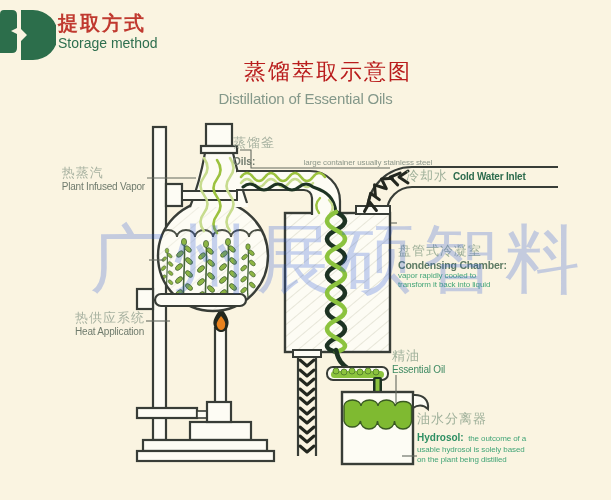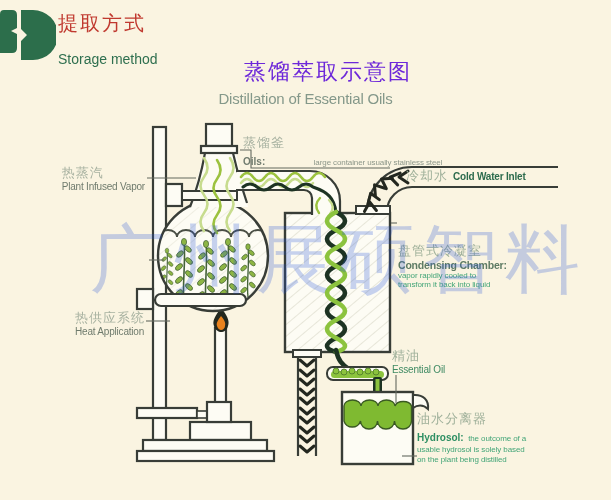--- a/index.html
+++ b/index.html
@@ -3,26 +3,26 @@
 <meta charset="utf-8">
 <style>
   html,body{margin:0;padding:0;}
   body{font-family:"Liberation Sans","DejaVu Sans",sans-serif;}
   .stage{position:relative;width:611px;height:500px;background:#faf4e1;overflow:hidden;}
   .diagram{position:absolute;left:0;top:0;width:611px;height:500px;}
 
   
   .logo{position:absolute;left:0;top:8px;width:56px;height:52px;}
   .brand{position:absolute;left:58px;top:13px;line-height:1.05;}
-  .brand .zh{font-size:20px;font-weight:normal;color:#c0392f;letter-spacing:2px;}
-  .brand .en{font-size:14px;color:#2e6f4f;margin-top:18px;}
+  .brand .zh{font-size:20px;font-weight:bold;color:#c0392f;letter-spacing:2px;}
+  .brand .en{font-size:14px;color:#2e6f4f;margin-top:2px;}
 
   
   .title-block{position:absolute;left:0;right:0;top:57px;text-align:center;}
-  .title-block .t-zh{font-size:22px;color:#6d28d9;letter-spacing:2px;padding-left:45px;}
+  .title-block .t-zh{font-size:22px;color:#b91c1c;letter-spacing:2px;padding-left:45px;}
   .title-block .t-en{font-size:15px;color:#84988a;letter-spacing:-0.2px;margin-top:3px;}
 
   
   .label{position:absolute;line-height:1.15;white-space:nowrap;}
   .r{text-align:left;}
   .zh-sage{font-size:13px;color:#a8b2a1;letter-spacing:1px;}
   .zh-green{font-size:13px;color:#9fb09a;letter-spacing:1px;}
   .en-gray{font-size:10px;color:#6f7b6d;letter-spacing:-0.2px;}
   .en-dark{font-size:10px;font-weight:bold;color:#2c6b4d;letter-spacing:-0.2px;}
   .en-cond{font-size:10.5px;font-weight:bold;color:#5e7b64;letter-spacing:-0.2px;}
@@ -226,21 +226,21 @@
   <div class="brand">
     <div class="zh">提取方式</div>
     <div class="en">Storage method</div>
   </div>
 
   <div class="title-block">
     <div class="t-zh">蒸馏萃取示意图</div>
     <div class="t-en">Distillation of Essential Oils</div>
   </div>
 
-  <div class="label" style="left:243px;top:136px;">
+  <div class="label" style="left:233px;top:136px;">
     <div class="zh-sage">蒸馏釜</div>
     <div><span class="b-still">Oils:</span>
       <span class="tiny-gray">large container usually stainless steel</span></div>
   </div>
 
   <div class="label r" style="right:466px;top:166px;">
     <div class="zh-sage">热蒸汽</div>
     <div class="en-gray">Plant Infused Vapor</div>
   </div>
 

